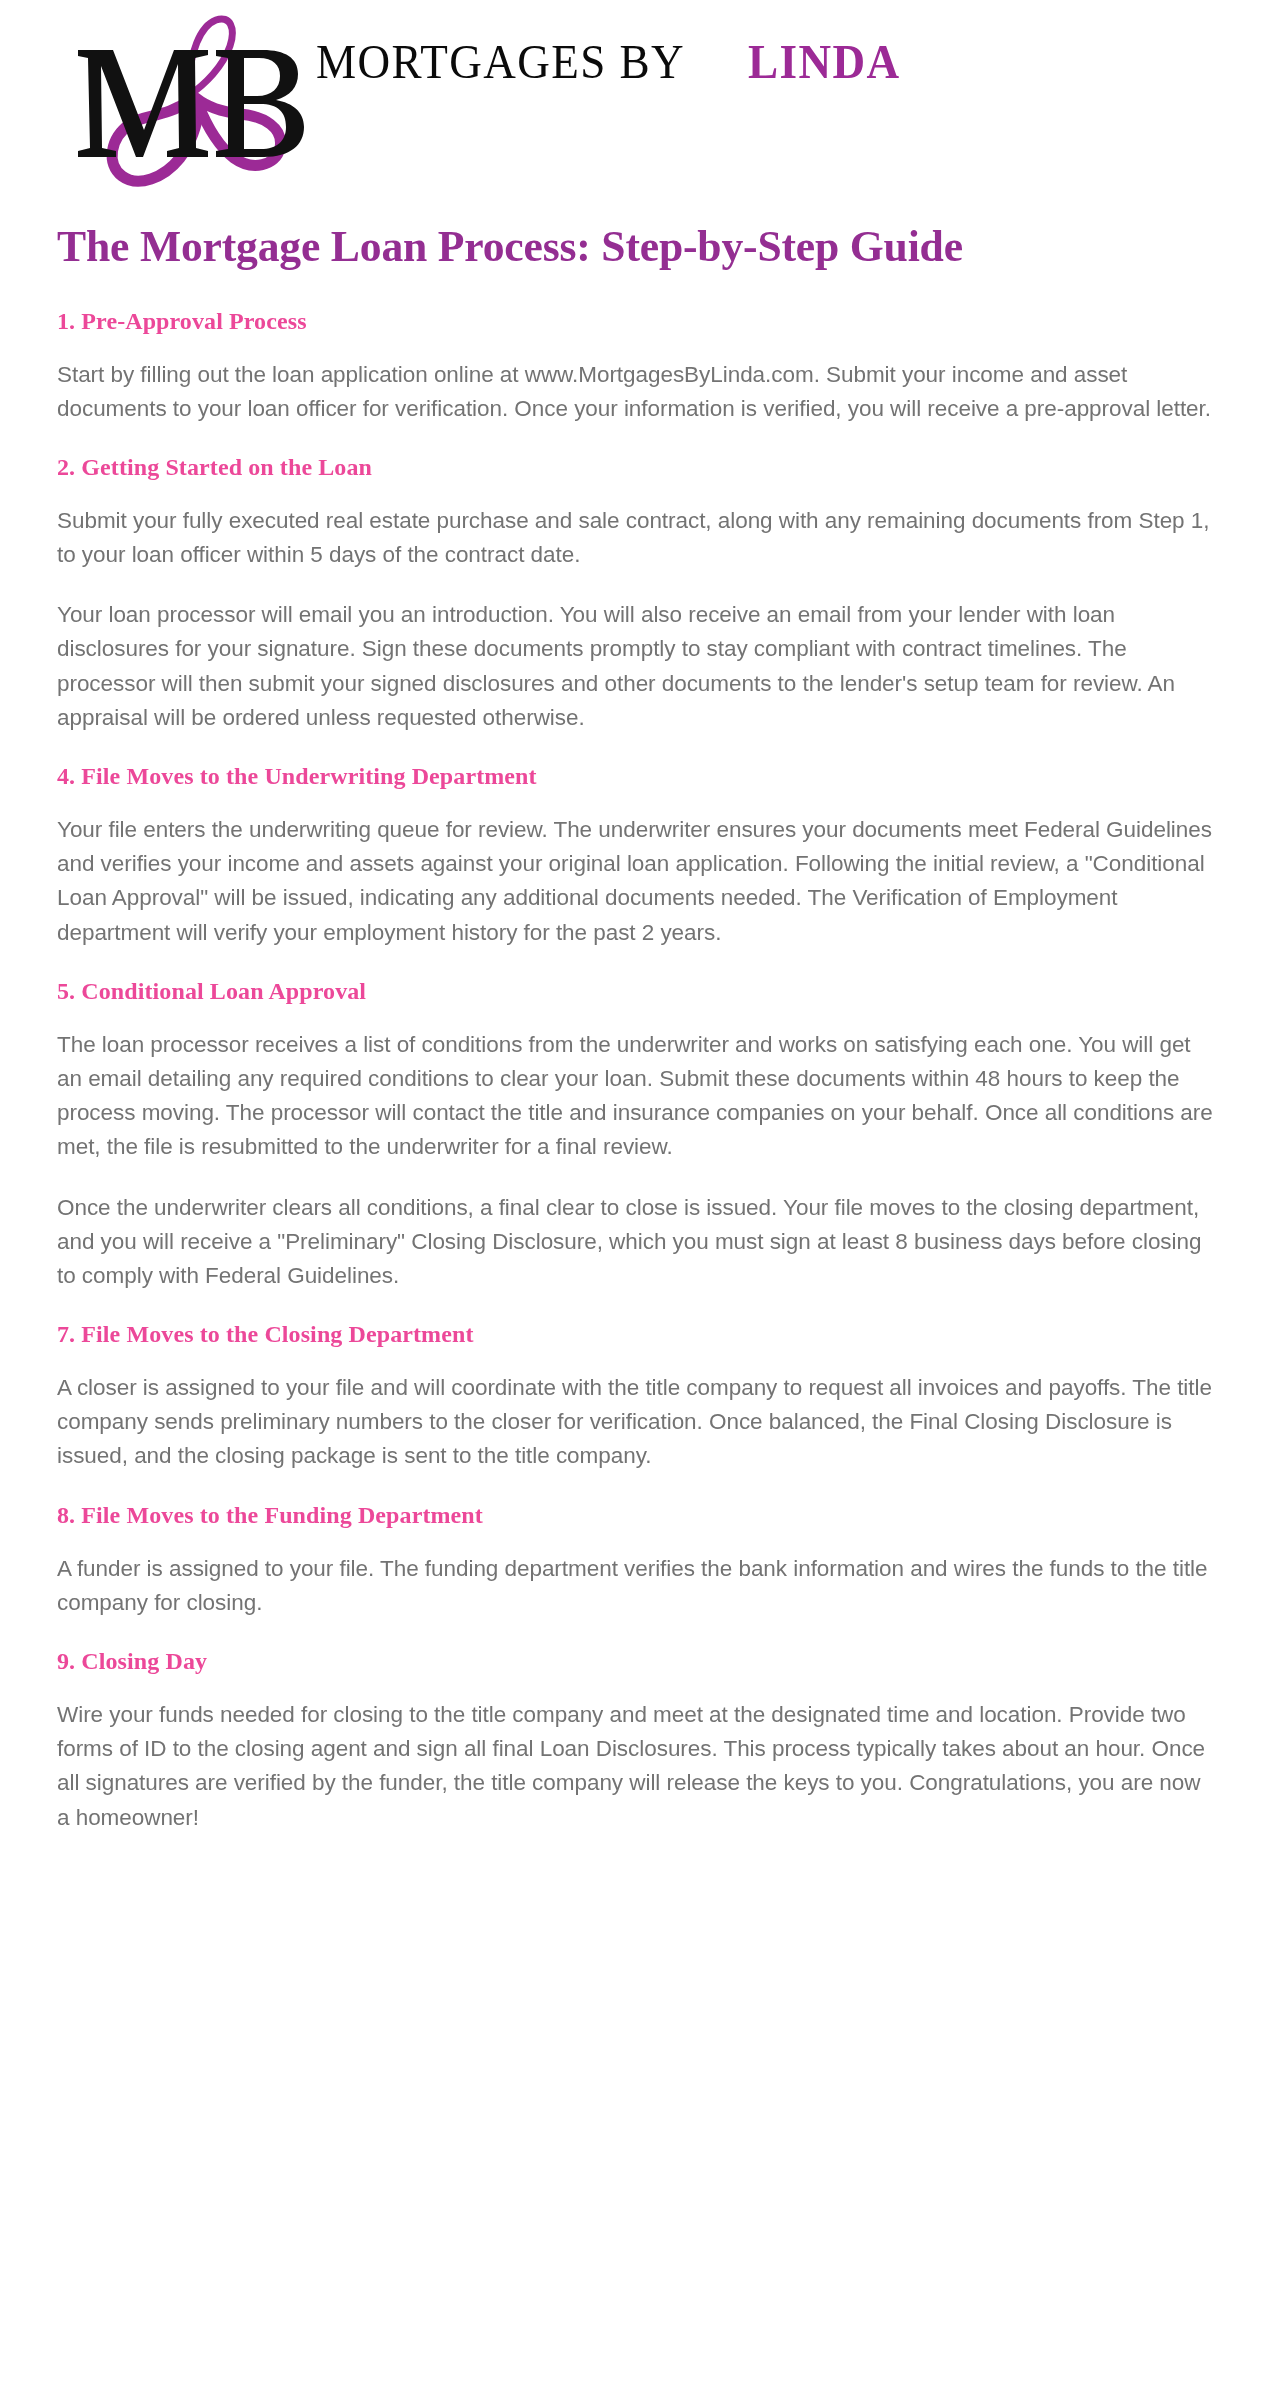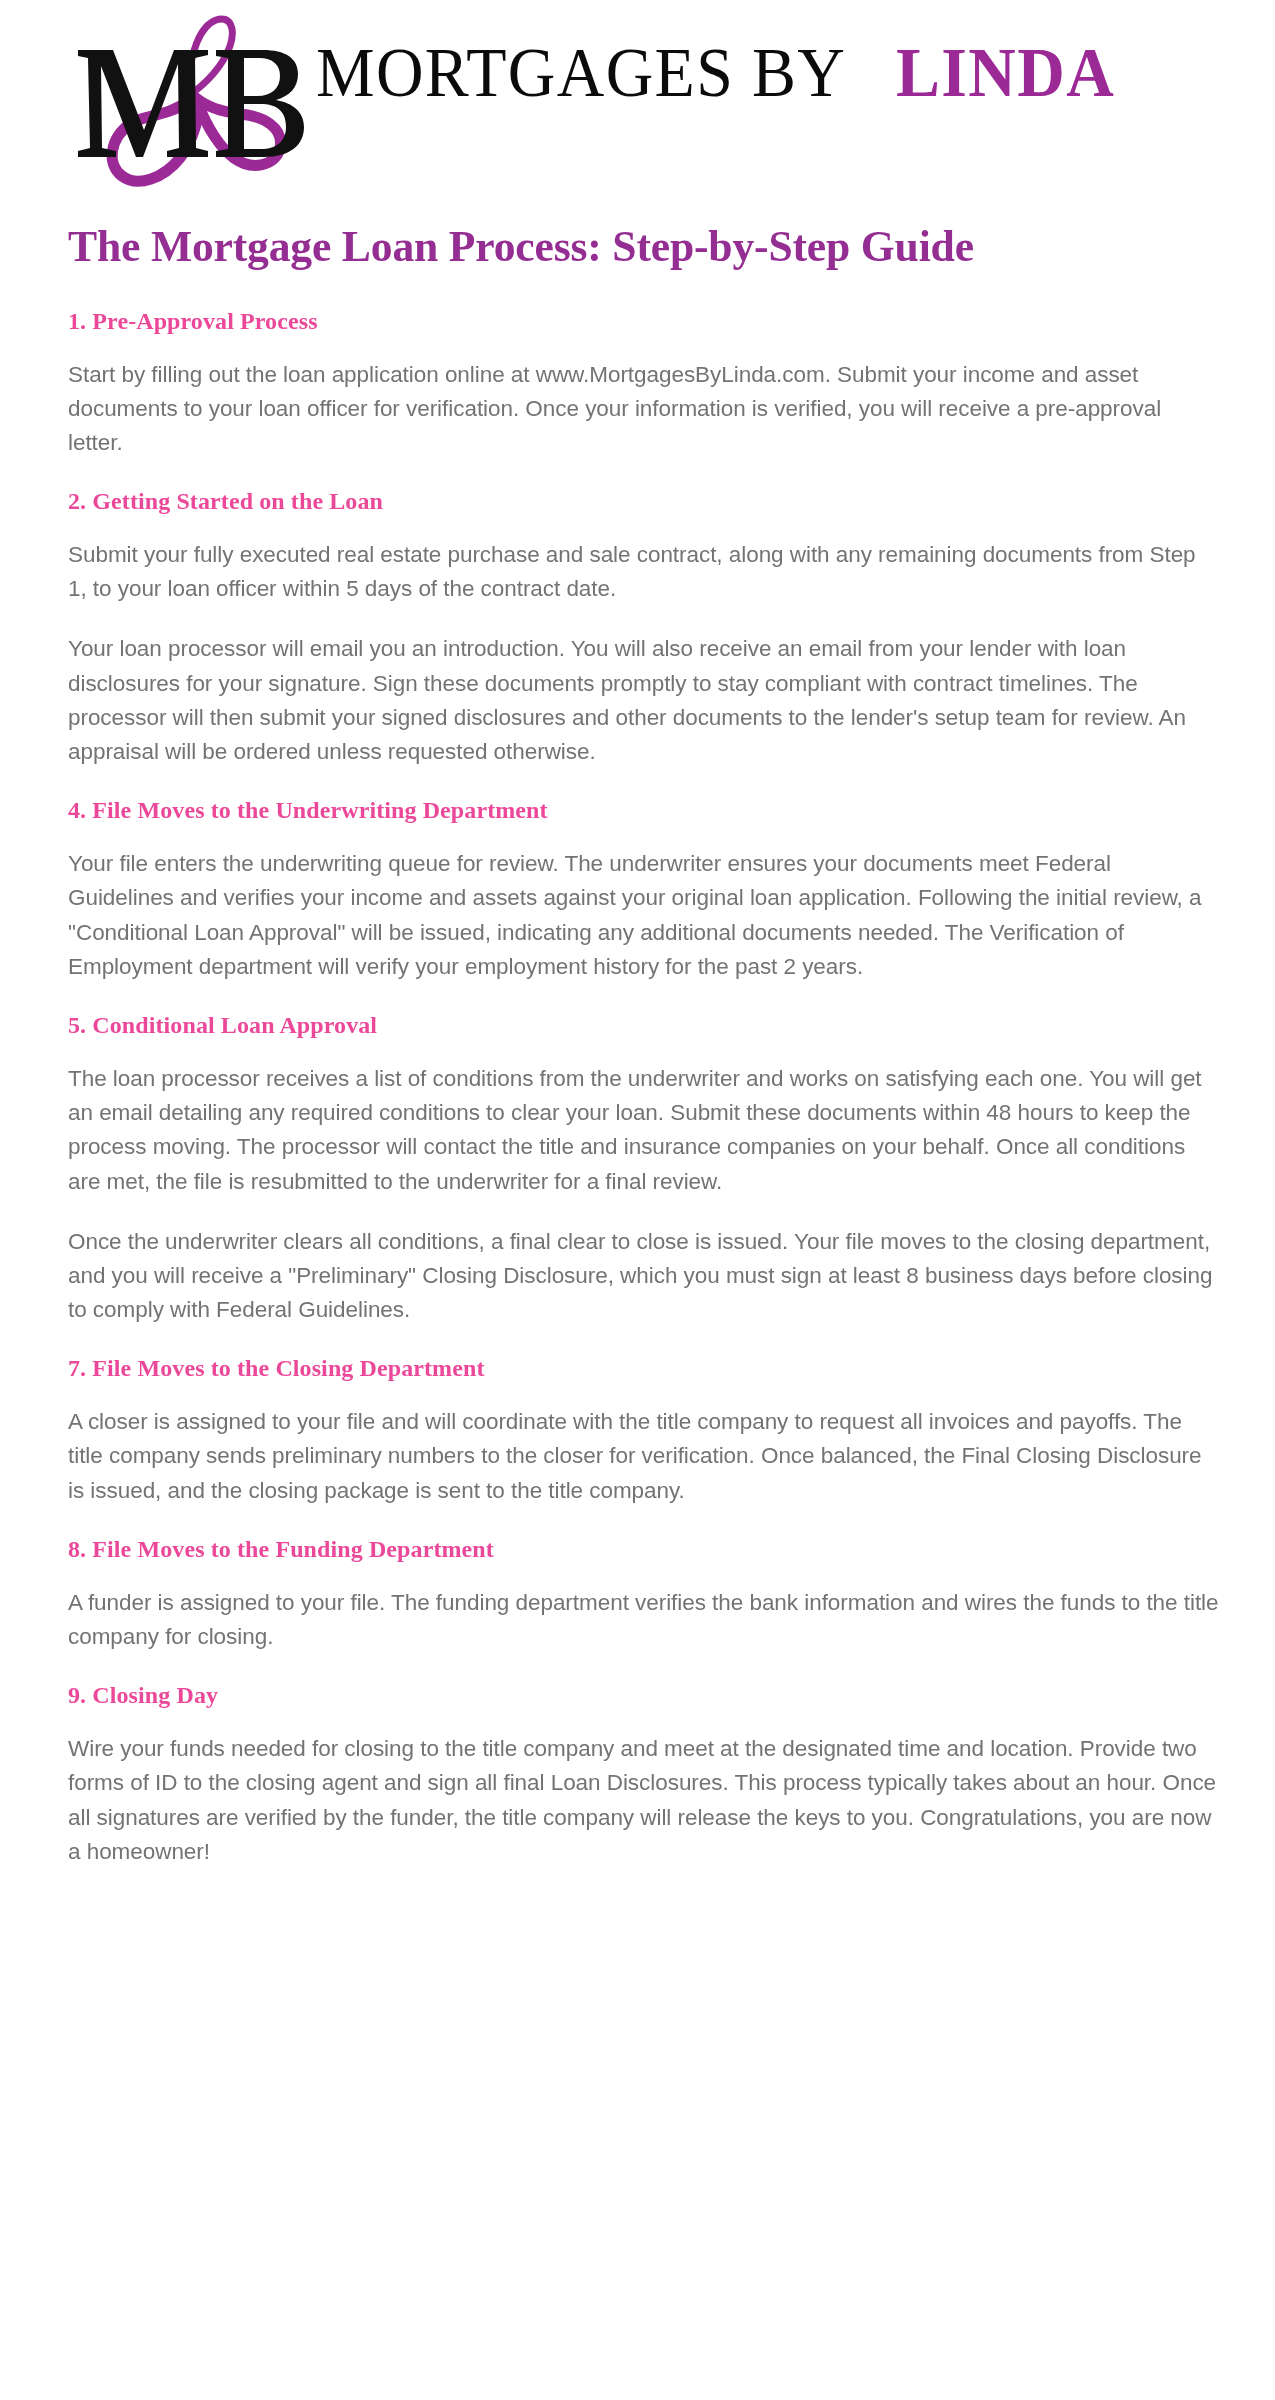--- a/index.html
+++ b/index.html
@@ -48,43 +48,43 @@
   }
 
   .logo-wordmark {
     flex: 1 1 auto;
     display: flex;
     align-items: flex-start;
     padding-top: 30px;
     margin-left: -14px;
     white-space: nowrap;
     font-family: "Liberation Serif", "DejaVu Serif", serif;
-    font-size: 70px;
+    font-size: 48px;
     letter-spacing: 1.5px;
     line-height: 1;
+    gap: 24px;
   }
   .wm-part {
     display: inline-block;
     transform: scaleX(0.94);
     transform-origin: left center;
   }
   .wm-mortgages {
     color: #0b0b0b;
     font-weight: 400;
   }
   .wm-linda {
     color: #9c2a96;
     font-weight: 700;
     margin-left: 16px;
   }
 
   
   .doc-body {
     padding: 0 56px 40px 57px;
-    margin-left: 11px;
   }
 
   .doc-title {
     color: #942e92;
     font-family: "Liberation Serif", "DejaVu Serif", serif;
     font-weight: 700;
     font-size: 45px;
     line-height: 1.1;
     letter-spacing: -0.2px;
     margin: 0 0 34px 0;

